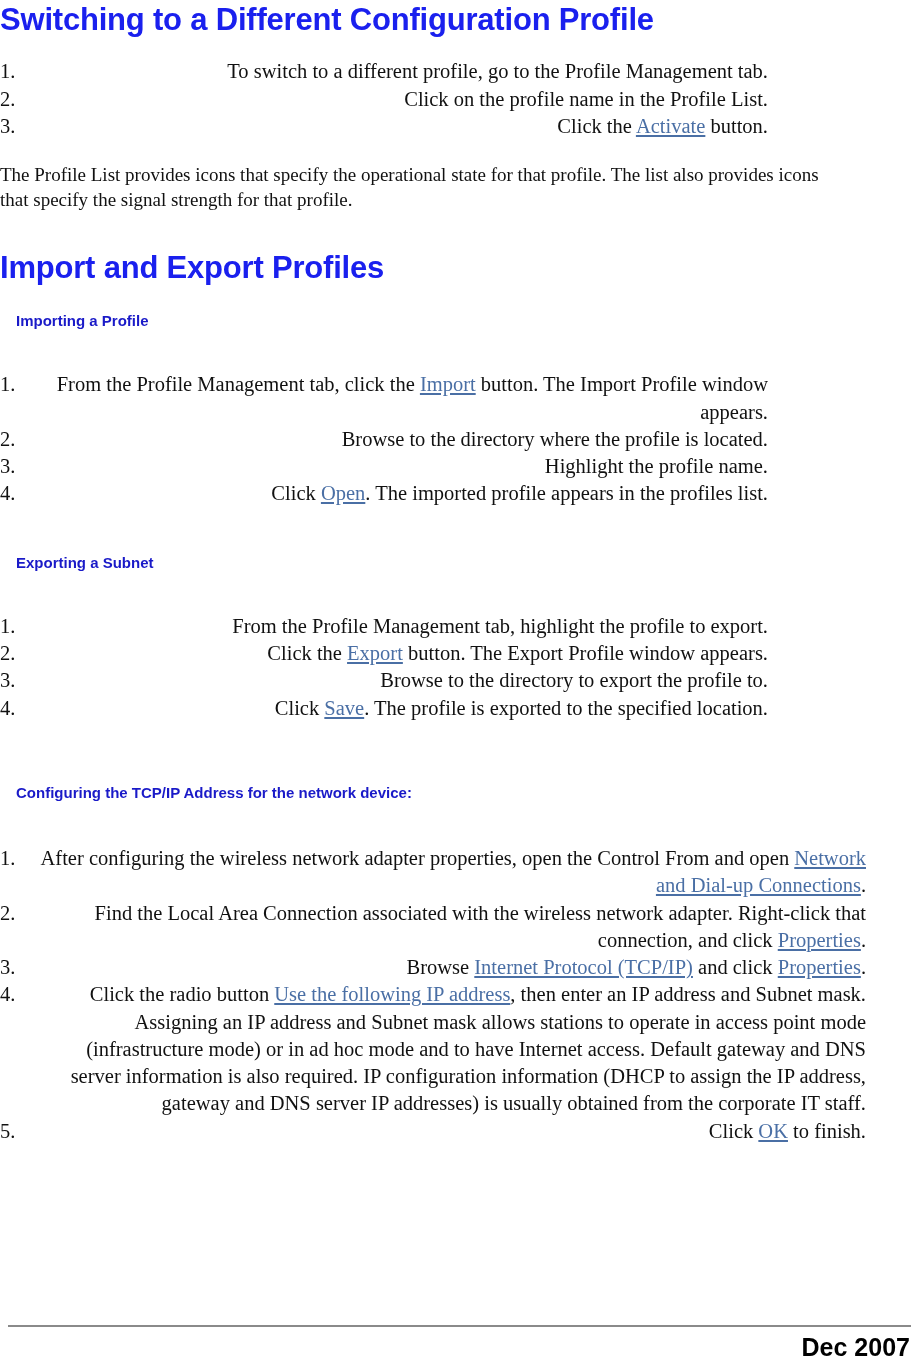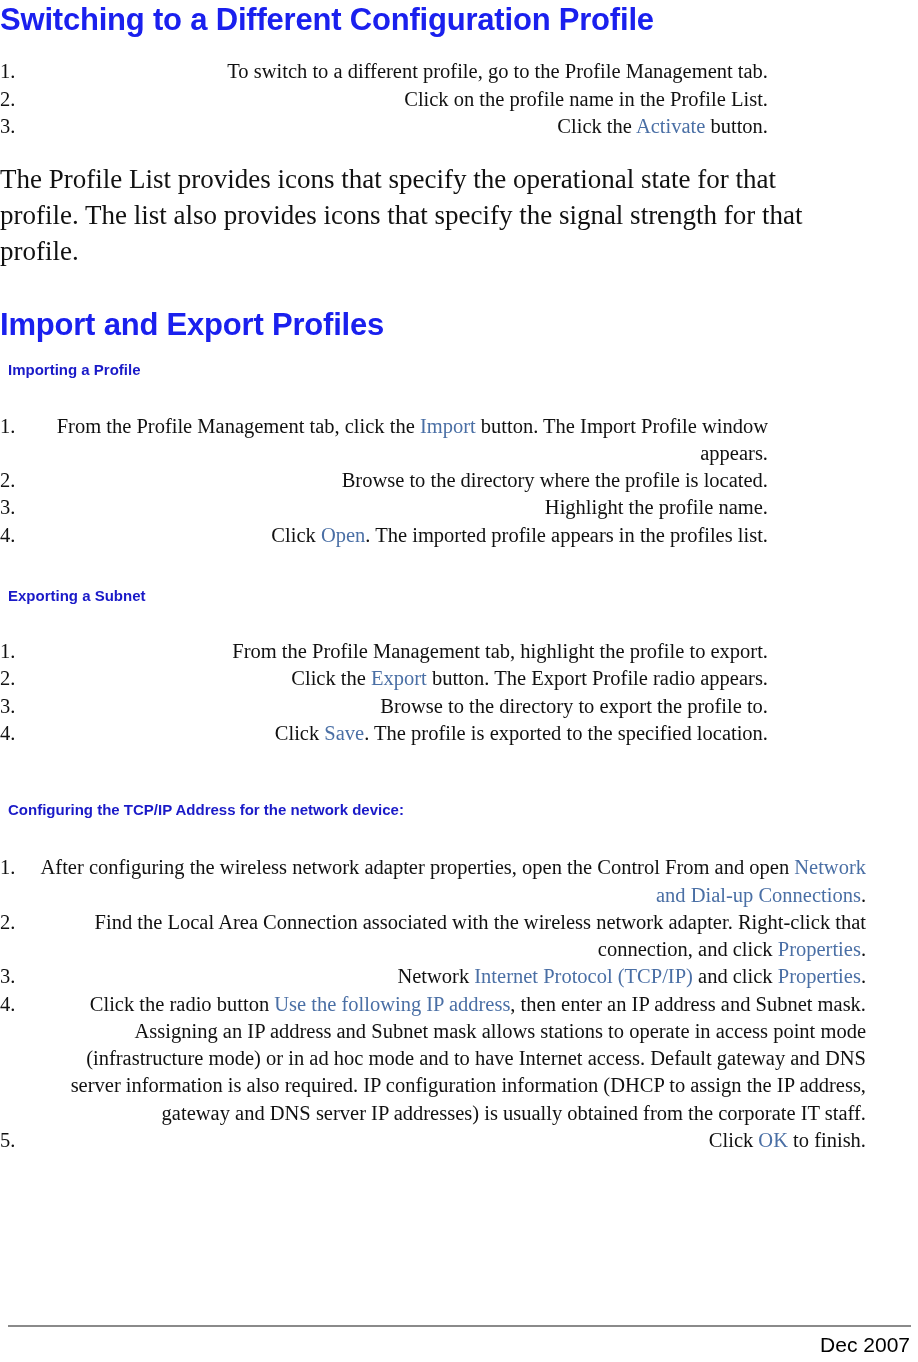--- a/index.html
+++ b/index.html
@@ -35,28 +35,28 @@
     padding: 0;
     line-height: 1.08;
     letter-spacing: -0.2px;
   }
 
   h2.sub-title {
     font-family: "Liberation Sans", "DejaVu Sans", sans-serif;
     font-size: 15px;
     font-weight: bold;
     color: #1a1ac8;
-    margin: 8px;
+    margin: 16px;
     padding: 0;
     line-height: 1.15;
   }
 
   
   p.body-par {
-    font-size: 27px;
+    font-size: 19px;
     line-height: 1.33;
     margin: 0;
     color: #111111;
   }
 
   ol.steps {
     list-style: none;
     margin: 0;
     padding: 0;
     font-size: 20.5px;
@@ -83,20 +83,21 @@
     text-align: right;
   }
 
   
   .indent-deep { margin-left: 75px; width: 768px; }
   .indent-shallow { margin-left: 41px; width: 866px; }
 
   
   .ui-ref {
     color: #4a6fa5;
+    text-decoration: underline;
   }
 
   
   .footer {
     position: absolute;
     left: 0;
     top: 1325px;
     width: 918px;
   }
   .footer-rule {
@@ -105,22 +106,22 @@
     top: 0;
     width: 903px;
     height: 0;
     border-top: 2px solid #8a8a8a;
   }
   .footer-text {
     position: absolute;
     right: 8px;
     top: 8px;
     font-family: "Liberation Sans", "DejaVu Sans", sans-serif;
-    font-size: 21px;
-    font-weight: normal;
+    font-size: 25px;
+    font-weight: bold;
     color: #000000;
     white-space: nowrap;
   }
   .gap-md { height: 22px; }
 </style>
 </head>
 <body>
 
 <div class="page">
 
@@ -185,21 +186,21 @@
 
     <div style="height:26px;"></div>
 
     <ol class="steps indent-deep">
       <li>
         <span class="num">1.</span>
         <span class="txt"><span>From the Profile Management tab, highlight the profile to export.</span></span>
       </li>
       <li>
         <span class="num">2.</span>
-        <span class="txt"><span>Click the </span><span class="ui-ref">Export</span><span> button. The Export Profile radio appears.</span></span>
+        <span class="txt"><span>Click the </span><span class="ui-ref">Export</span><span> button. The Export Profile window appears.</span></span>
       </li>
       <li>
         <span class="num">3.</span>
         <span class="txt"><span>Browse to the directory to export the profile to.</span></span>
       </li>
       <li>
         <span class="num">4.</span>
         <span class="txt"><span>Click </span><span class="ui-ref">Save</span><span>. The profile is exported to the specified location.</span></span>
       </li>
     </ol>
@@ -217,21 +218,21 @@
       <li>
         <span class="num">1.</span>
         <span class="txt"><span>After configuring the wireless network adapter properties, open the Control From and open </span><span class="ui-ref">Network and Dial-up Connections</span><span>.</span></span>
       </li>
       <li>
         <span class="num">2.</span>
         <span class="txt"><span>Find the Local Area Connection associated with the wireless network adapter. Right-click that connection, and click </span><span class="ui-ref">Properties</span><span>.</span></span>
       </li>
       <li>
         <span class="num">3.</span>
-        <span class="txt"><span>Network </span><span class="ui-ref">Internet Protocol (TCP/IP)</span><span> and click </span><span class="ui-ref">Properties</span><span>.</span></span>
+        <span class="txt"><span>Browse </span><span class="ui-ref">Internet Protocol (TCP/IP)</span><span> and click </span><span class="ui-ref">Properties</span><span>.</span></span>
       </li>
       <li>
         <span class="num">4.</span>
         <span class="txt"><span>Click the radio button </span><span class="ui-ref">Use the following IP address</span><span>, then enter an IP address and Subnet mask. Assigning an IP address and Subnet mask allows stations to operate in access point mode (infrastructure mode) or in ad hoc mode and to have Internet access. Default gateway and DNS server information is also required.  IP configuration information (DHCP to assign the IP address, gateway and DNS server IP addresses) is usually obtained from the corporate IT staff.</span></span>
       </li>
       <li>
         <span class="num">5.</span>
         <span class="txt"><span>Click </span><span class="ui-ref">OK</span><span> to finish.</span></span>
       </li>
     </ol>

